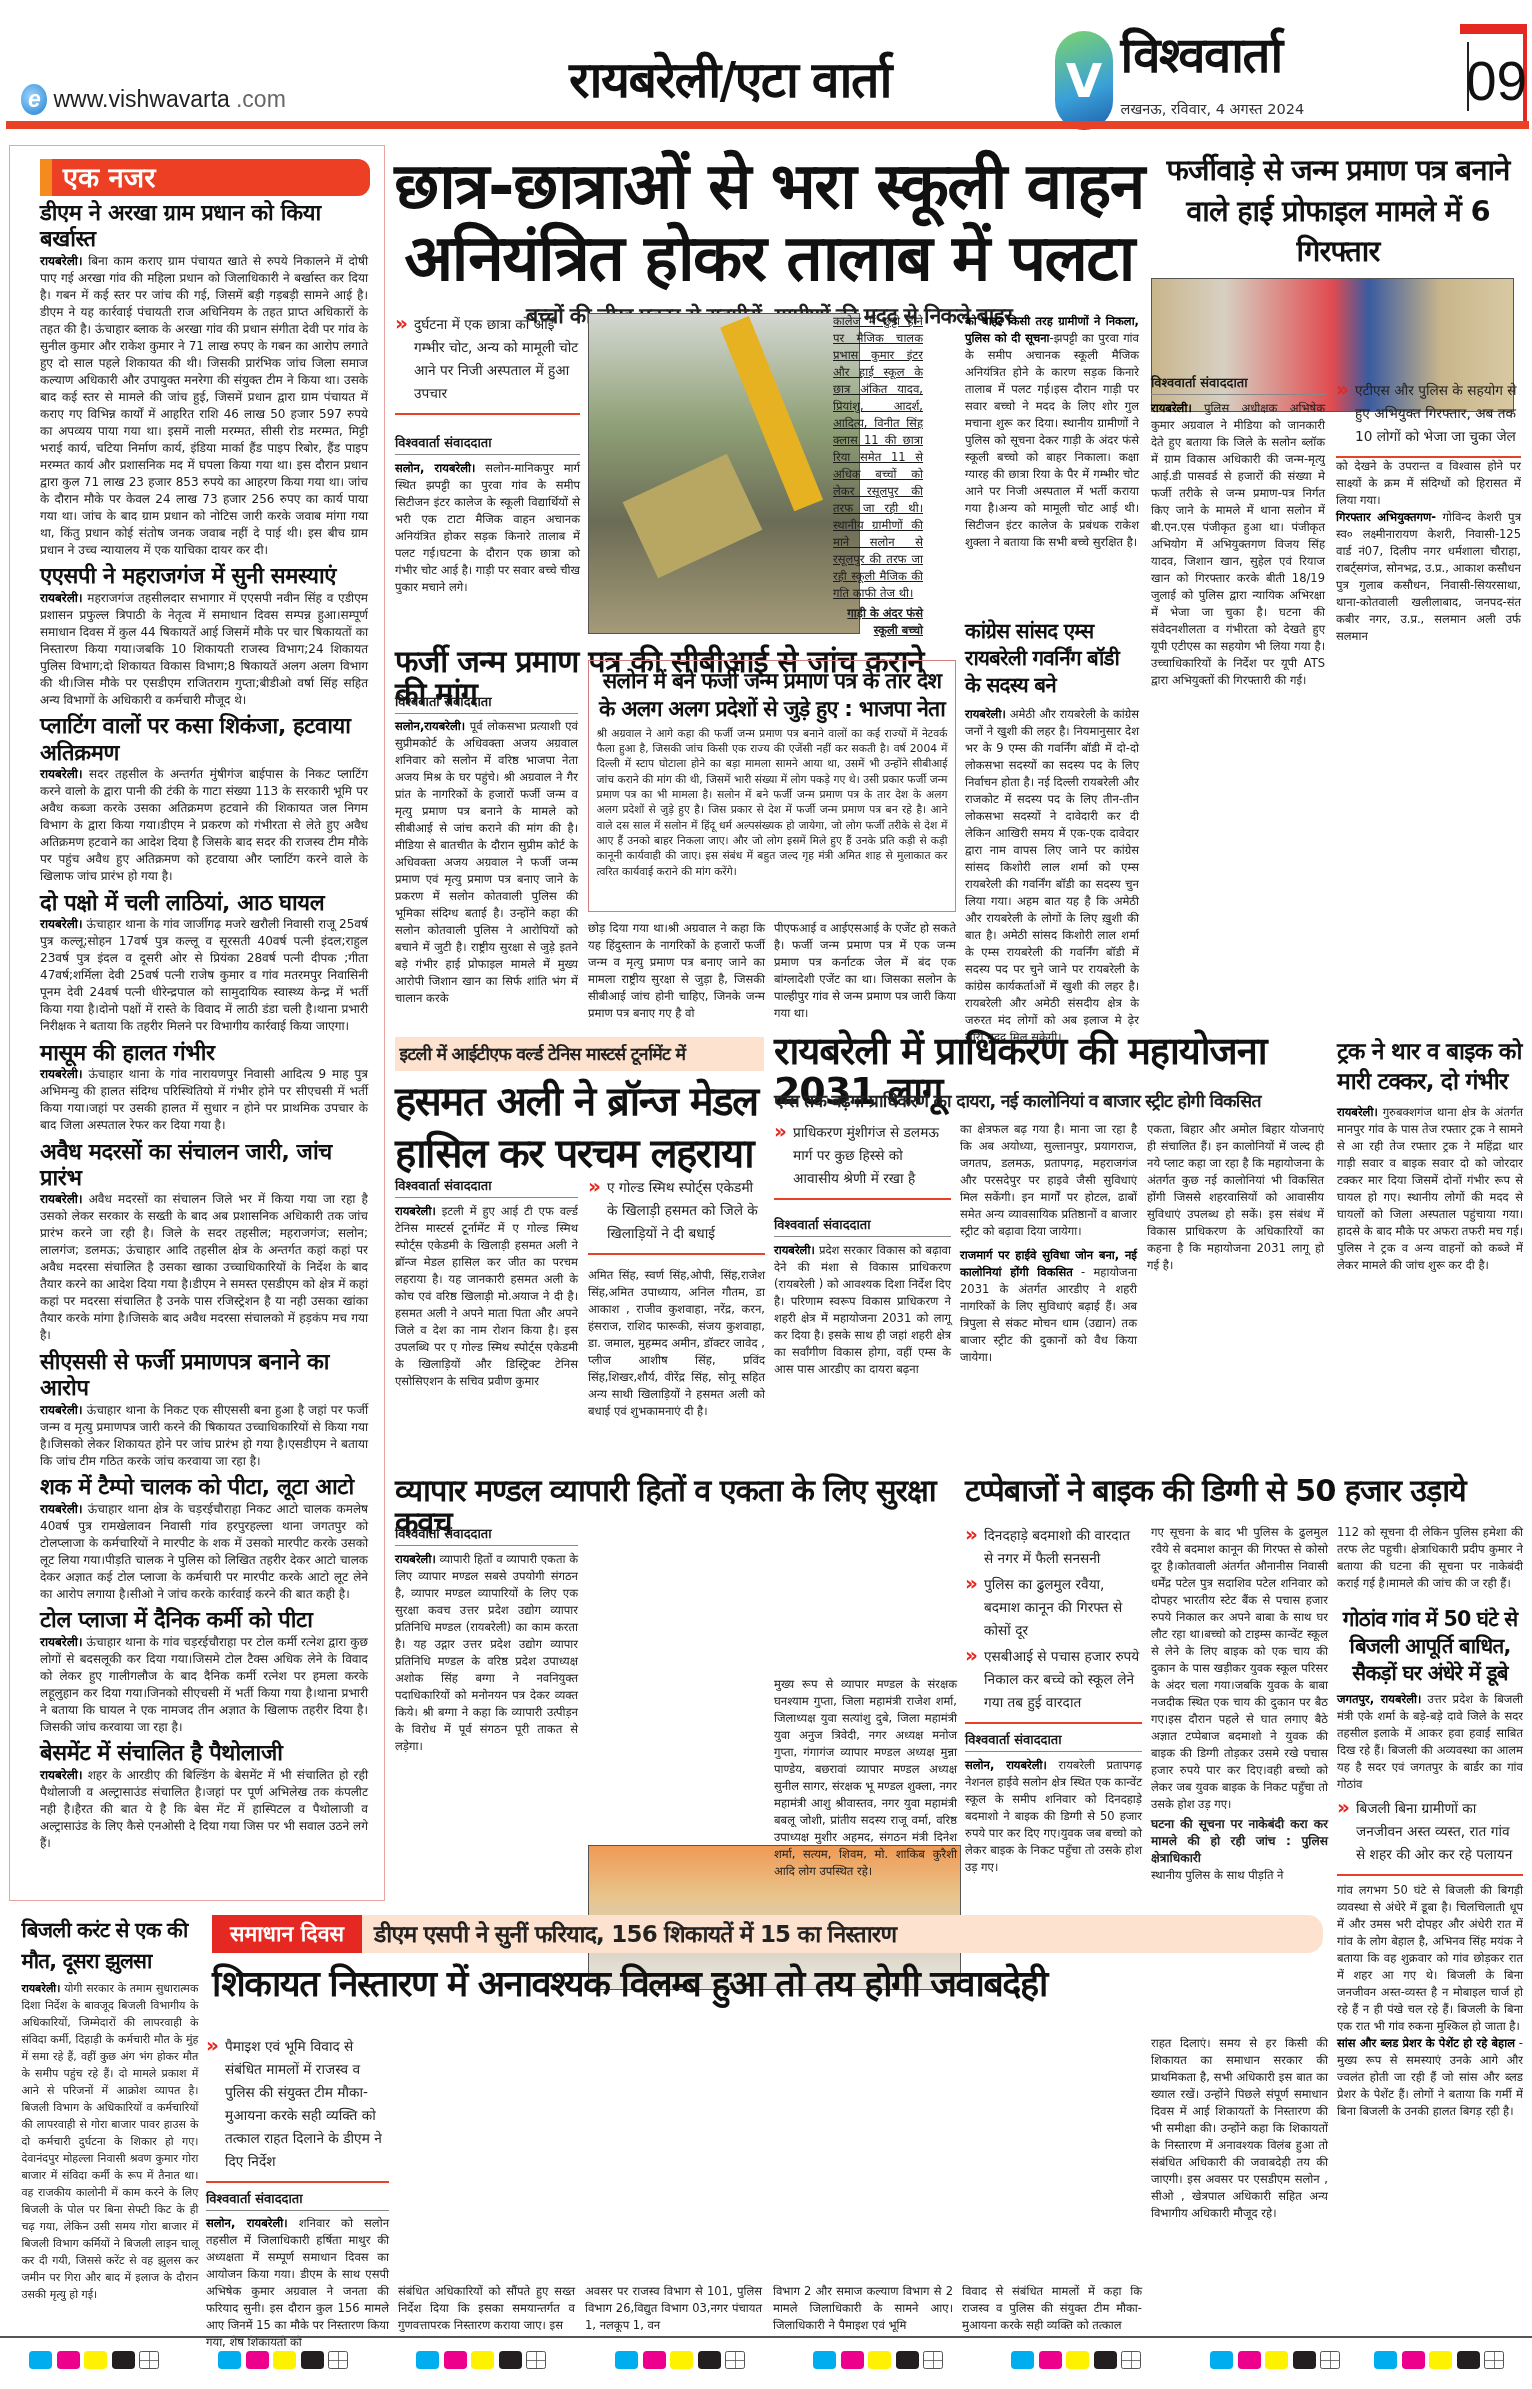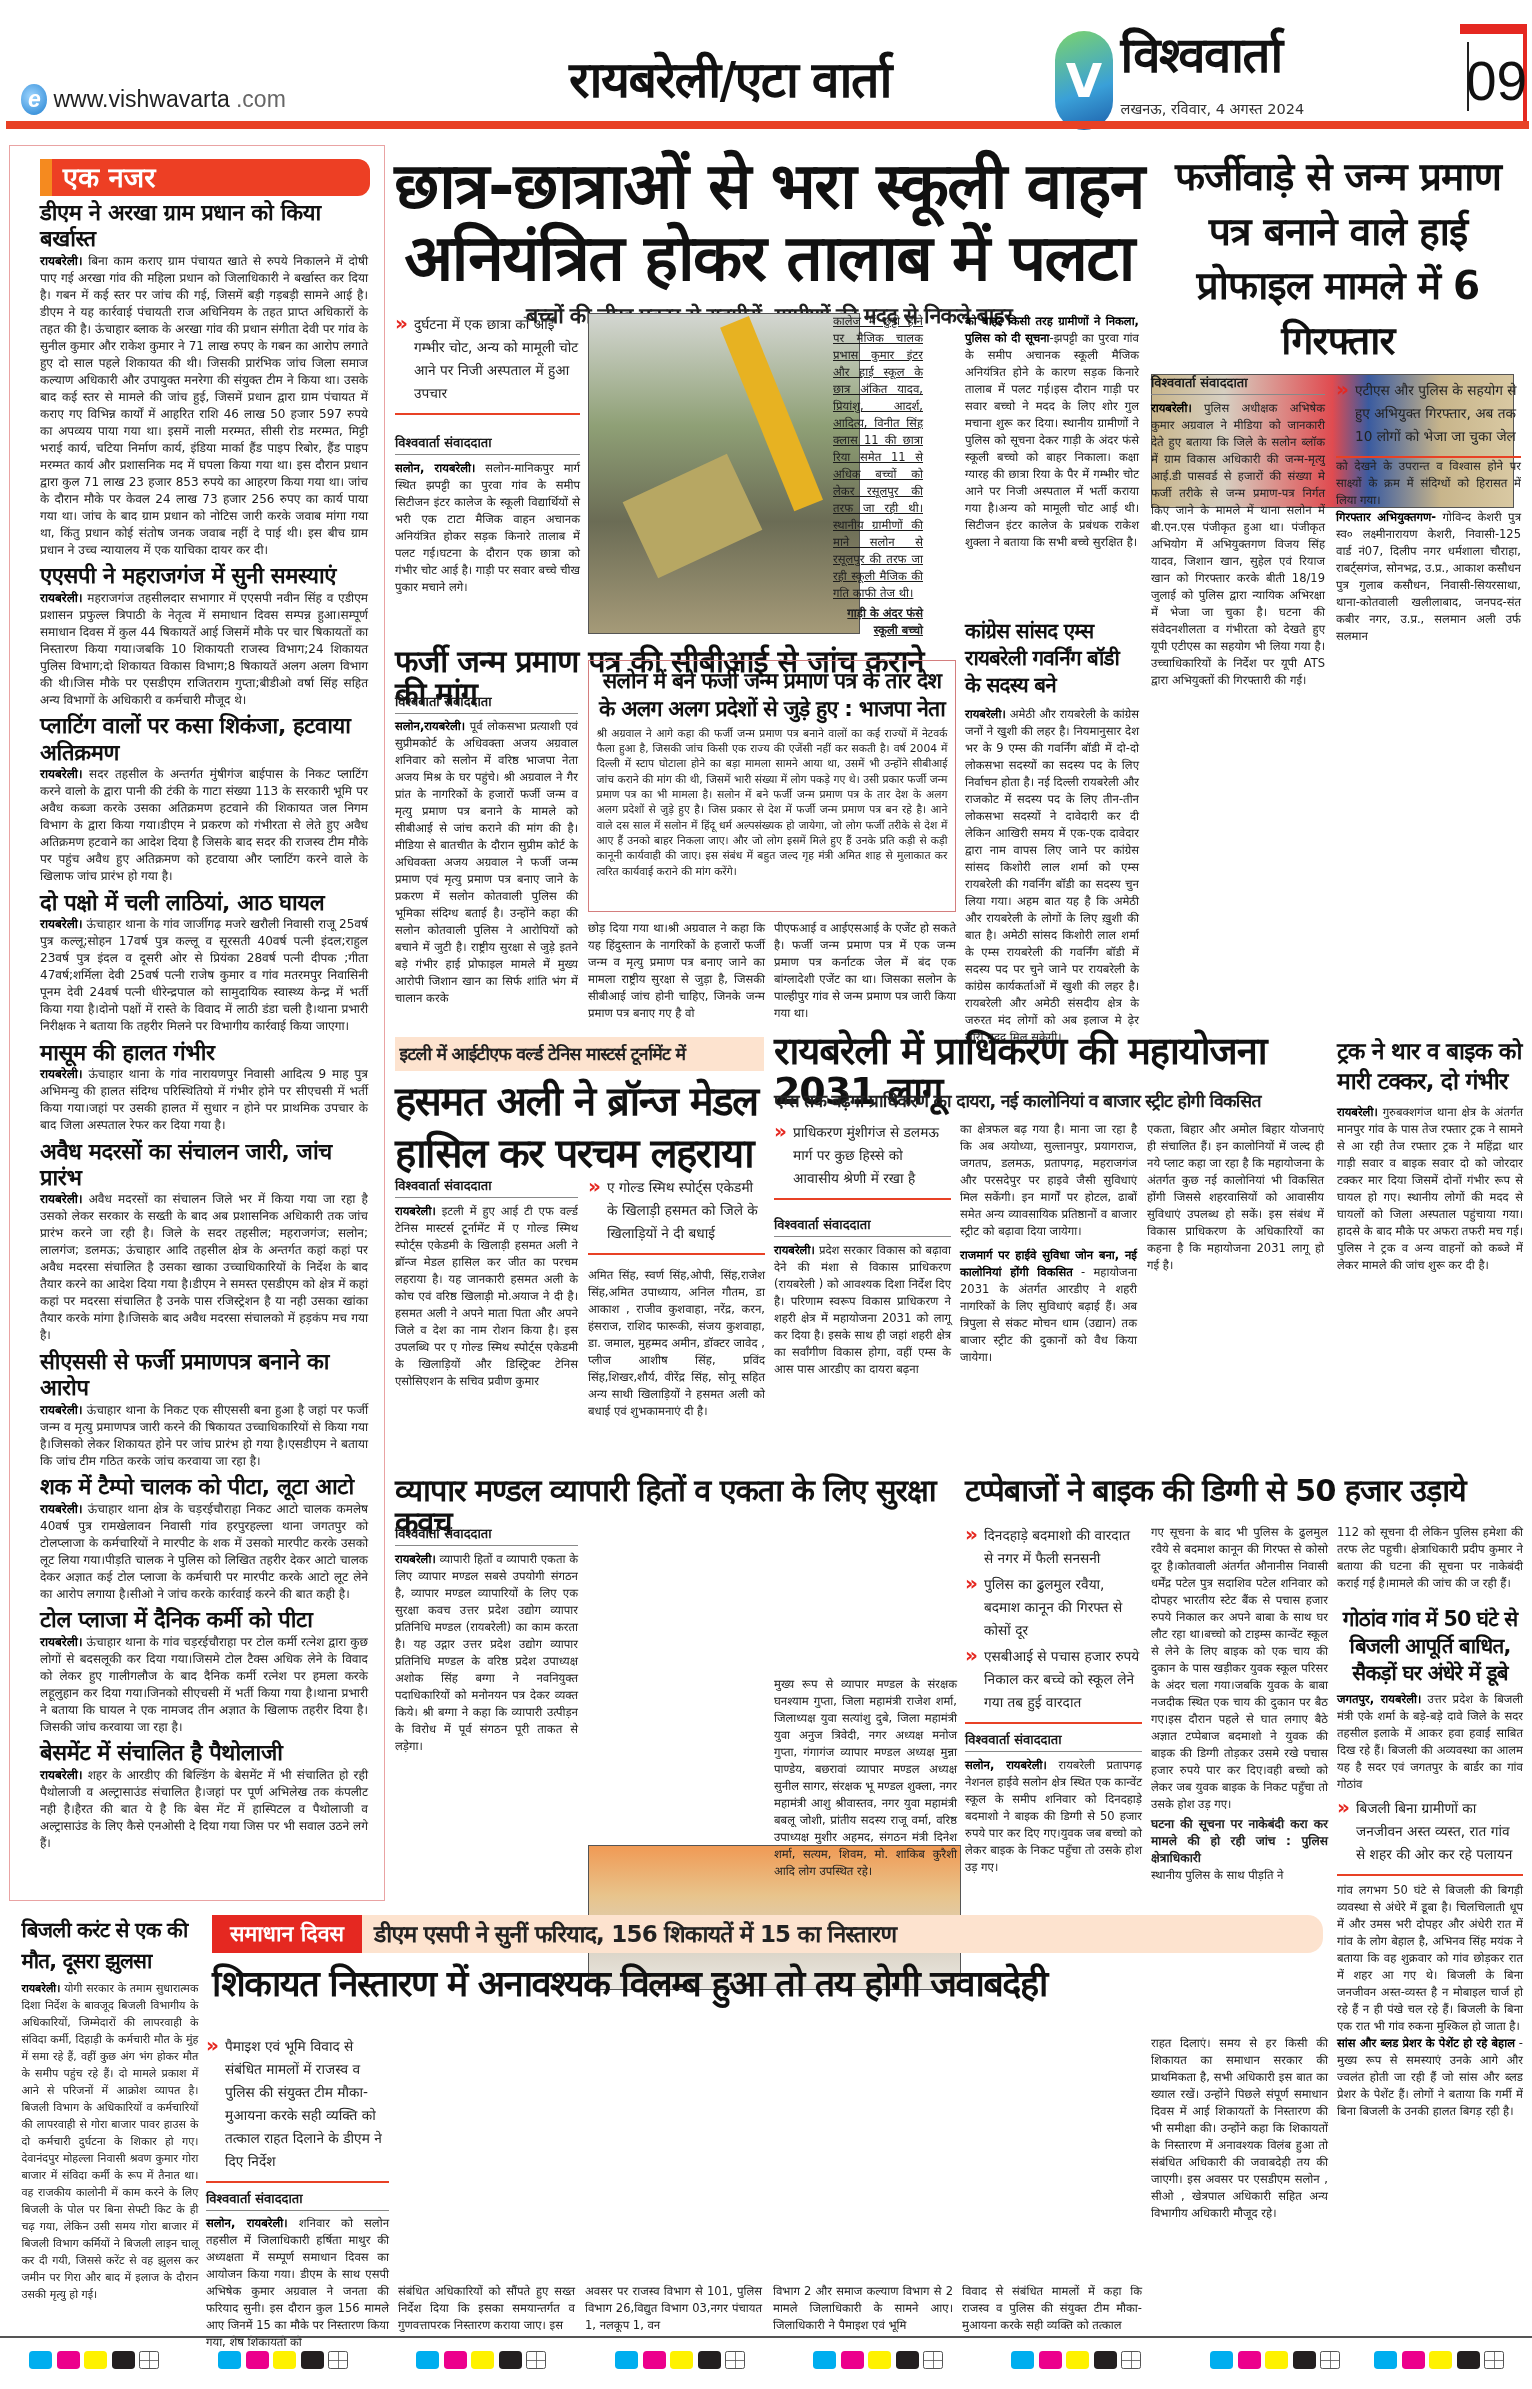--- a/index.html
+++ b/index.html
@@ -125,21 +125,21 @@
 </div>
 <div class="abs" style="left:833px;top:313px;width:90px;text-decoration:underline;">
   <p class="col-text">कालेज में छुट्टी होने पर मैजिक चालक प्रभास कुमार इंटर और हाई स्कूल के छात्र अंकित यादव, प्रियांशु, आदर्श, आदित्य, विनीत सिंह क्लास 11 की छात्रा रिया समेत 11 से अधिक बच्चों को लेकर रसूलपुर की तरफ जा रही थी।स्थानीय ग्रामीणों की माने सलोन से रसूलपुर की तरफ जा रही स्कूली मैजिक की गति काफी तेज थी।</p>
   <p class="col-text" style="text-align:right;font-weight:bold;margin-top:3.1px">गाड़ी के अंदर फंसे स्कूली बच्चो</p>
 </div>
 <div class="abs" style="left:965px;top:313px;width:174px;">
   <p class="col-text"><b>को बाहर किसी तरह ग्रामीणों ने निकला, पुलिस को दी सूचना</b><span>-झपट्टी का पुरवा गांव के समीप अचानक स्कूली मैजिक अनियंत्रित होने के कारण सड़क किनारे तालाब में पलट गई।इस दौरान गाड़ी पर सवार बच्चो ने मदद के लिए शोर गुल मचाना शुरू कर दिया। स्थानीय ग्रामीणों ने पुलिस को सूचना देकर गाड़ी के अंदर फंसे स्कूली बच्चो को बाहर निकाला। कक्षा ग्यारह की छात्रा रिया के पैर में गम्भीर चोट आने पर निजी अस्पताल में भर्ती कराया गया है।अन्य को मामूली चोट आई थी। सिटीजन इंटर कालेज के प्रबंधक राकेश शुक्ला ने बताया कि सभी बच्चे सुरक्षित है।</span></p>
 </div>
 
 <div class="abs" style="left:1151px;top:150px;width:374px;">
-  <div class="headline" style="font-size:39px;text-align:center;line-height:1.4;letter-spacing:-0.8px">फर्जीवाड़े से जन्म प्रमाण पत्र बनाने वाले हाई प्रोफाइल मामले में 6 गिरफ्तार</div>
+  <div class="headline" style="font-size:29px;text-align:center;line-height:1.4;letter-spacing:-0.8px">फर्जीवाड़े से जन्म प्रमाण पत्र बनाने वाले हाई प्रोफाइल मामले में 6 गिरफ्तार</div>
   <div class="photo" style="margin-top:6.1px;width:363px;height:134px;background:linear-gradient(90deg,#c8b58b 0%,#d7d0c2 20%,#e04b50 50%,#3a5ba0 60%,#c8b58b 80%,#d9c9a3 100%)"></div>
 </div>
 <div class="abs" style="left:1151px;top:373px;width:174px;">
   <div class="reporter">विश्ववार्ता संवाददाता</div>
   <p class="col-text"><b>रायबरेली।</b> <span>पुलिस अधीक्षक अभिषेक कुमार अग्रवाल ने मीडिया को जानकारी देते हुए बताया कि जिले के सलोन ब्लॉक में ग्राम विकास अधिकारी की जन्म-मृत्यु आई.डी पासवर्ड से हजारों की संख्या मे फर्जी तरीके से जन्म प्रमाण-पत्र निर्गत किए जाने के मामले में थाना सलोन में बी.एन.एस पंजीकृत हुआ था। पंजीकृत अभियोग में अभियुक्तगण विजय सिंह यादव, जिशान खान, सुहेल एवं रियाज खान को गिरफ्तार करके बीती 18/19 जुलाई को पुलिस द्वारा न्यायिक अभिरक्षा में भेजा जा चुका है। घटना की संवेदनशीलता व गंभीरता को देखते हुए यूपी एटीएस का सहयोग भी लिया गया है। उच्चाधिकारियों के निर्देश पर यूपी ATS द्वारा अभियुक्तों की गिरफ्तारी की गई।</span></p>
 </div>
 <div class="abs" style="left:1336px;top:379px;width:185px;">
   <div class="hl-box">
     <span class="chev">»</span>
     <span>एटीएस और पुलिस के सहयोग से हुए अभियुक्त गिरफ्तार, अब तक 10 लोगों को भेजा जा चुका जेल</span>

